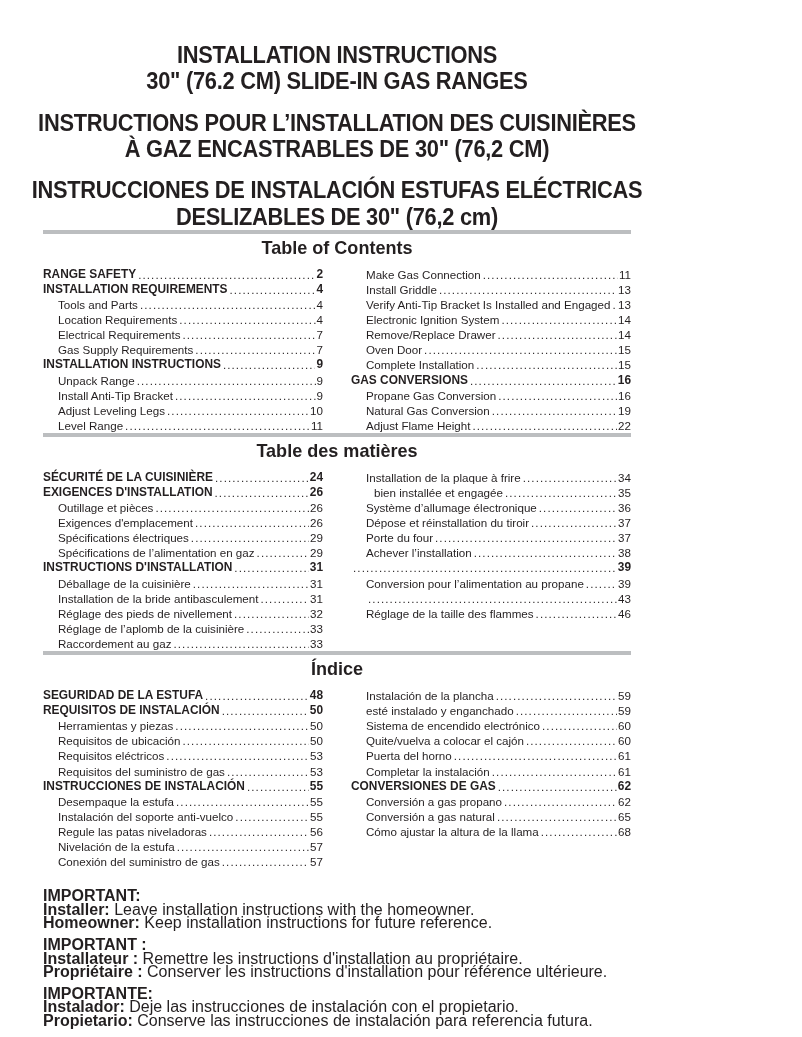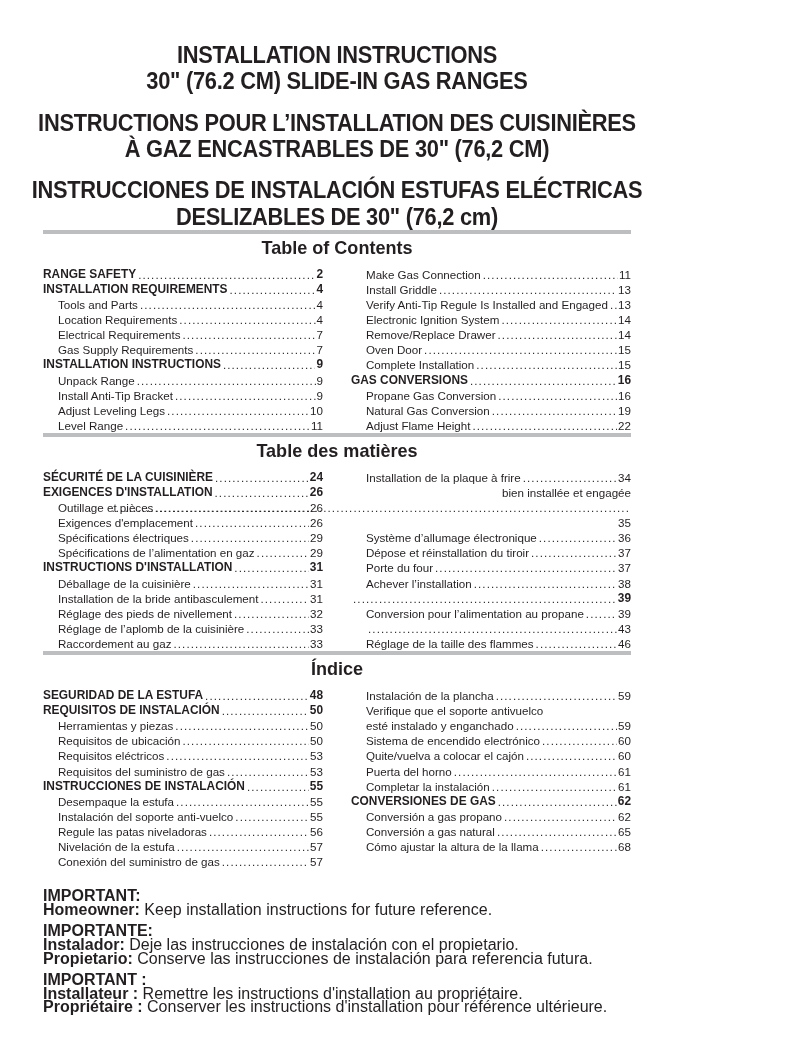--- a/index.html
+++ b/index.html
@@ -236,21 +236,21 @@
             <span class="lbl">Make Gas Connection</span>
             <span class="dots">............................................................................................................................................</span>
             <span class="pg">11</span>
           </div>
           <div class="entry lvl2">
             <span class="lbl">Install Griddle</span>
             <span class="dots">............................................................................................................................................</span>
             <span class="pg">13</span>
           </div>
           <div class="entry lvl2">
-            <span class="lbl">Verify Anti-Tip Regule Is Installed and Engaged</span>
+            <span class="lbl">Verify Anti-Tip Bracket Is Installed and Engaged</span>
             <span class="dots">............................................................................................................................................</span>
             <span class="pg">13</span>
           </div>
           <div class="entry lvl2">
             <span class="lbl">Electronic Ignition System</span>
             <span class="dots">............................................................................................................................................</span>
             <span class="pg">14</span>
           </div>
           <div class="entry lvl2">
             <span class="lbl">Remove/Replace Drawer</span>
@@ -354,21 +354,21 @@
             <span class="pg">33</span>
           </div>
         </div>
         <div class="toc-col">
           <div class="entry lvl2">
             <span class="lbl">Installation de la plaque à frire</span>
             <span class="dots">............................................................................................................................................</span>
             <span class="pg">34</span>
           </div>
           <div class="entry-wrap">
-            <div class="entry lvl2" style="padding-left: 8px; flex-direction: column;">
+            <div class="entry lvl2" style="padding-left: 8px;">
               <span class="lbl">bien installée et engagée</span>
               <span class="dots">........................................................................................................................</span>
               <span class="pg">35</span>
             </div>
           </div>
           <div class="entry lvl2">
             <span class="lbl">Système d’allumage électronique</span>
             <span class="dots">............................................................................................................................................</span>
             <span class="pg">36</span>
           </div>
@@ -472,21 +472,20 @@
             <span class="pg">57</span>
           </div>
         </div>
         <div class="toc-col">
           <div class="entry lvl2">
             <span class="lbl">Instalación de la plancha</span>
             <span class="dots">............................................................................................................................................</span>
             <span class="pg">59</span>
           </div>
           <div class="entry-wrap">
-            <div class="first">Verifique que el soporte antivuelco</div>
             <div class="entry lvl2" style="padding-left: 0px;">
               <span class="lbl">esté instalado y enganchado</span>
               <span class="dots">........................................................................................................................</span>
               <span class="pg">59</span>
             </div>
           </div>
           <div class="entry lvl2">
             <span class="lbl">Sistema de encendido electrónico</span>
             <span class="dots">............................................................................................................................................</span>
             <span class="pg">60</span>
@@ -526,29 +525,30 @@
             <span class="dots">............................................................................................................................................</span>
             <span class="pg">68</span>
           </div>
         </div>
       </div>
     </div>
 
   <div class="notes" id="notes-host">
       <div class="note-group">
         <div class="note-head">IMPORTANT:</div>
+        <div class="note-line"><b>Installer:</b><span> Leave installation instructions with the homeowner.</span></div>
         <div class="note-line"><b>Homeowner:</b><span> Keep installation instructions for future reference.</span></div>
+      </div>
+      <div class="note-group">
+        <div class="note-head">IMPORTANT :</div>
+        <div class="note-line"><b>Installateur :</b><span> Remettre les instructions d'installation au propriétaire.</span></div>
+        <div class="note-line"><b>Propriétaire :</b><span> Conserver les instructions d'installation pour référence ultérieure.</span></div>
       </div>
       <div class="note-group">
         <div class="note-head">IMPORTANTE:</div>
         <div class="note-line"><b>Instalador:</b><span> Deje las instrucciones de instalación con el propietario.</span></div>
         <div class="note-line"><b>Propietario:</b><span> Conserve las instrucciones de instalación para referencia futura.</span></div>
       </div>
-      <div class="note-group">
-        <div class="note-head">IMPORTANT :</div>
-        <div class="note-line"><b>Installateur :</b><span> Remettre les instructions d'installation au propriétaire.</span></div>
-        <div class="note-line"><b>Propriétaire :</b><span> Conserver les instructions d'installation pour référence ultérieure.</span></div>
-      </div>
     </div>
 
   <div class="partno">W11085333A</div>
 
 </div>
 
 </body></html>

